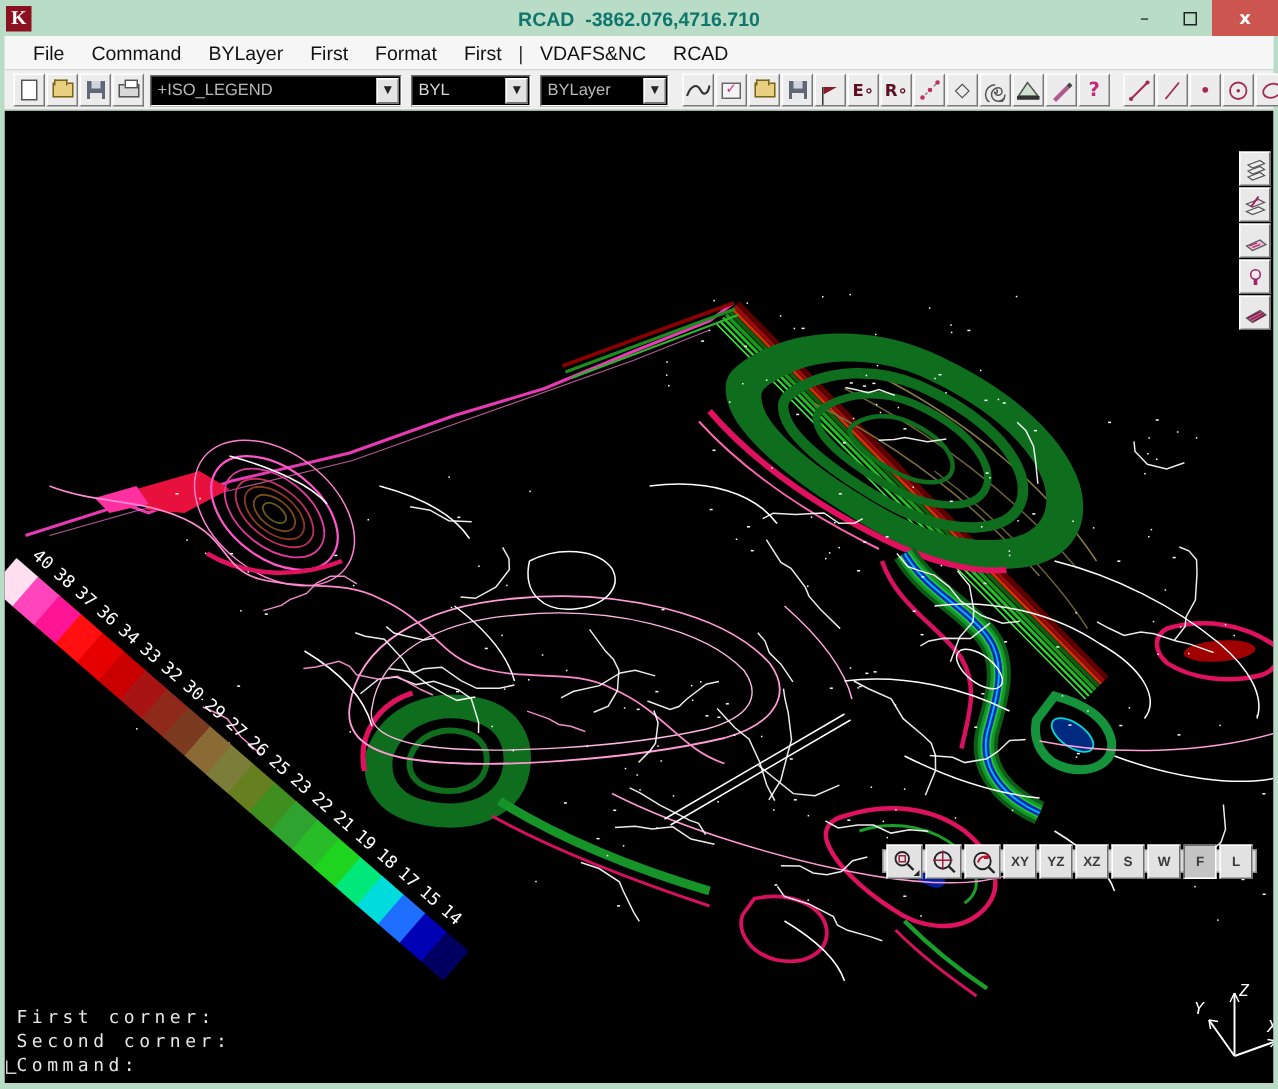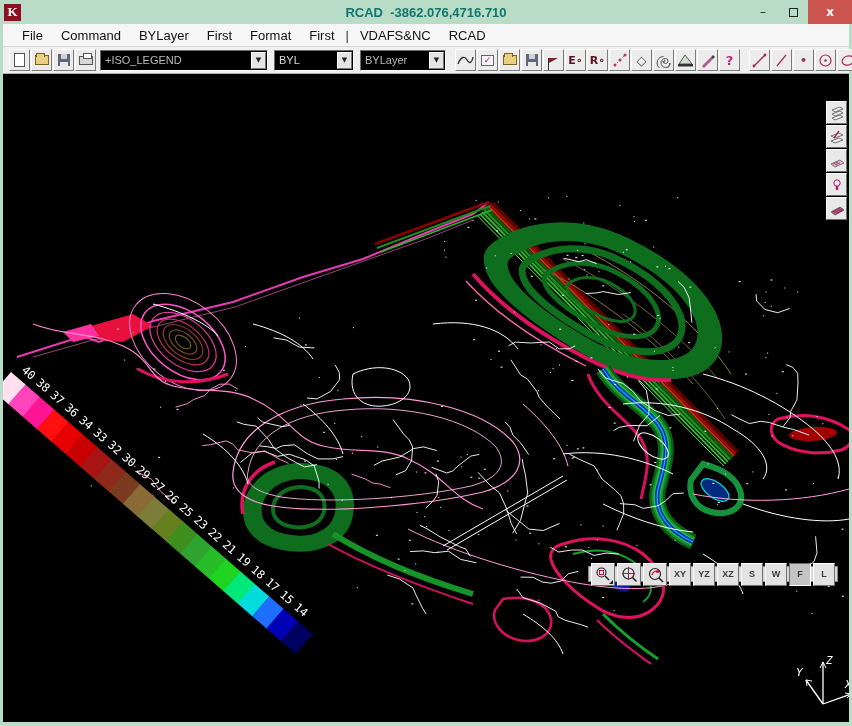--- a/index.html
+++ b/index.html
@@ -653,20 +653,26 @@
         <text x="330" y="-7" fill="#fff" font-size="11.5" font-family="&quot;DejaVu Sans Mono&quot;, monospace">17</text>
         <rect x="342" y="0" width="19.6" height="26" fill="#1e6eff"></rect>
         <text x="349" y="-7" fill="#fff" font-size="11.5" font-family="&quot;DejaVu Sans Mono&quot;, monospace">15</text>
         <rect x="361" y="0" width="19.6" height="26" fill="#0000b4"></rect>
         <text x="368" y="-7" fill="#fff" font-size="11.5" font-family="&quot;DejaVu Sans Mono&quot;, monospace">14</text>
         <rect x="380" y="0" width="19.6" height="26" fill="#000060"></rect>
       </g>
   </svg>
 
   
+  <div class="command-area">
+    <div class="command-cursor"></div>
+  <div>First corner:</div>
+      <div>Second corner:</div>
+      <div>Command:</div>
+    </div>
 
   
   <svg class="axis-triad" width="62" height="70">
     <line x1="30" y1="52" x2="30" y2="10" stroke="#fff" stroke-width="1.3"></line>
     <line x1="30" y1="52" x2="58" y2="42" stroke="#fff" stroke-width="1.3"></line>
     <line x1="30" y1="52" x2="13" y2="28" stroke="#fff" stroke-width="1.3"></line>
     <path d="M58,42 l-6,-1 m6,1 l-4,4" stroke="#fff" stroke-width="1" fill="none"></path>
     <path d="M30,10 l-3,6 m3,-6 l3,6" stroke="#fff" stroke-width="1" fill="none"></path>
     <path d="M13,28 l1,6 m-1,-6 l6,1" stroke="#fff" stroke-width="1" fill="none"></path>
     <text x="33" y="12">Z</text>

